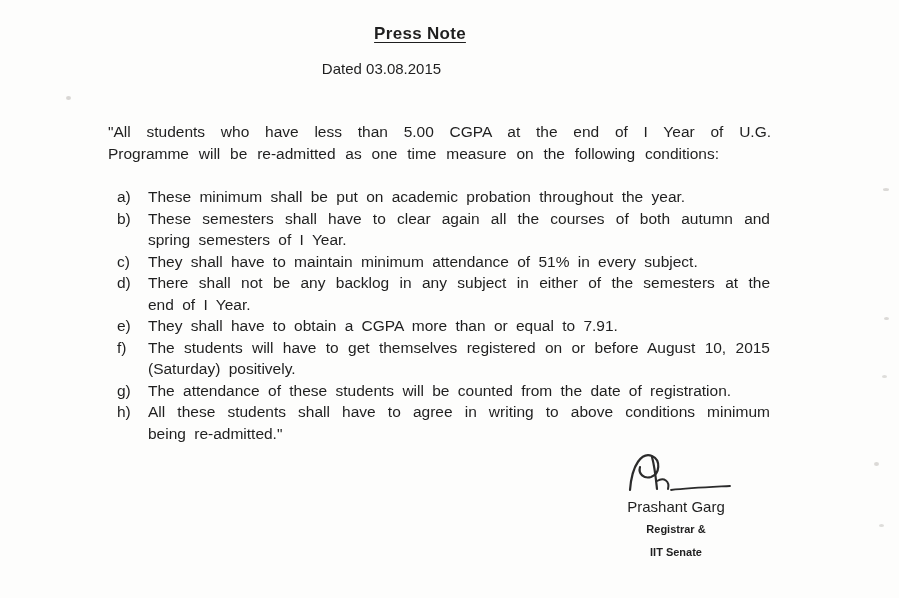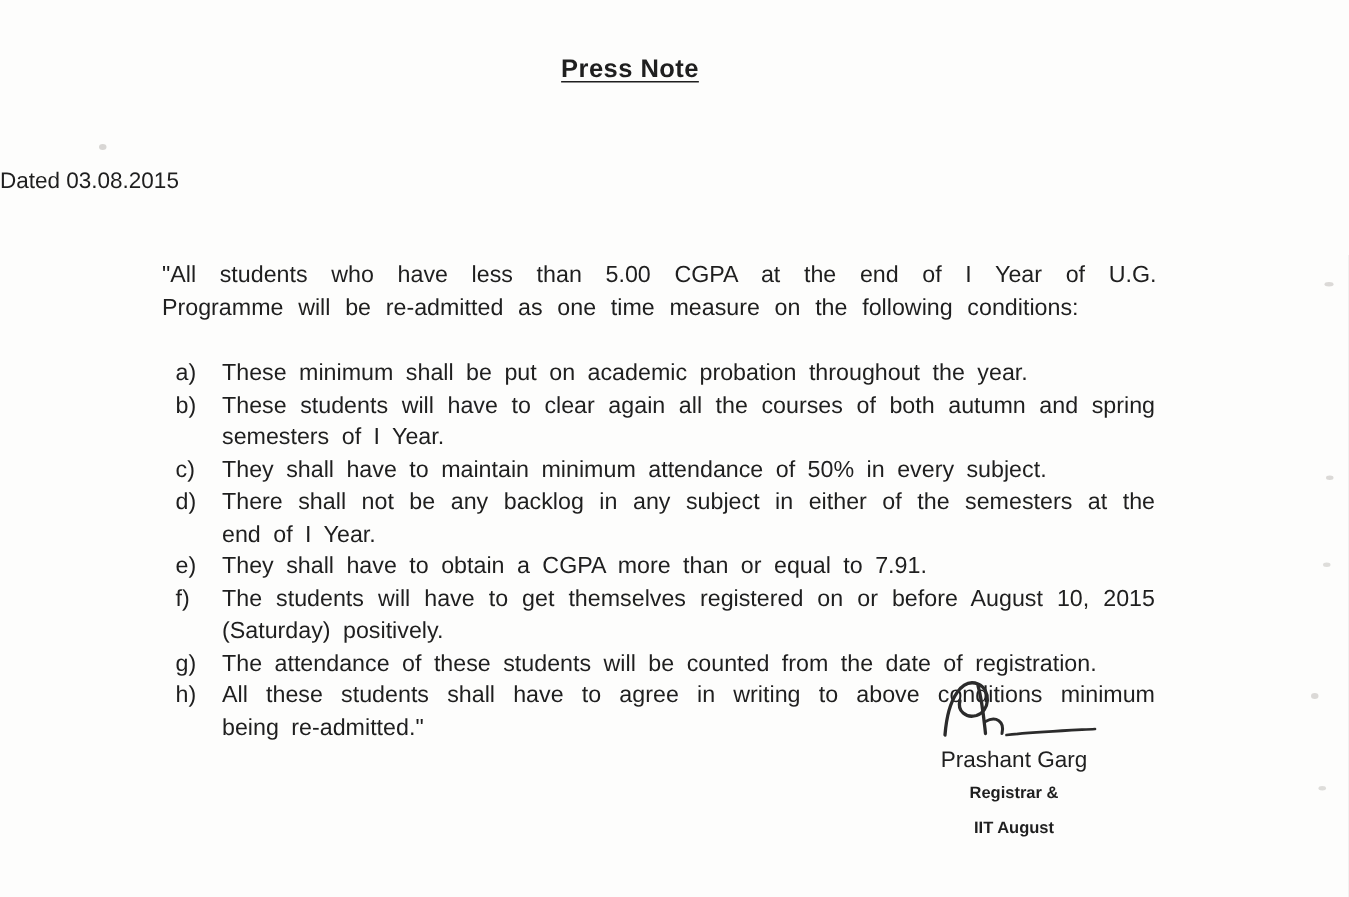--- a/index.html
+++ b/index.html
@@ -18,31 +18,31 @@
     overflow: hidden;
     box-sizing: border-box;
   }
   .title-row {
     padding-top: 20px;
     width: 840px;
     text-align: center;
   }
   .doc-title {
     display: inline-block;
-    margin: 16px;
+    margin: 4px;
     font-size: 17px;
     font-weight: bold;
     letter-spacing: 0.3px;
     text-decoration: underline;
     text-underline-offset: 3px;
   }
   .date-row {
-    margin-top: 40px;
+    margin-top: 12px;
     padding-right: 136px;
-    text-align: left;
+    text-align: center;
     font-size: 15px;
   }
   .intro {
     margin: 44px 0 0 108px;
     width: 663px;
     font-size: 15.5px;
     line-height: 21.5px;
     text-align: justify;
     word-spacing: 5.5px;
   }
@@ -112,25 +112,25 @@
 
   <p class="intro">"All students who have less than 5.00 CGPA at the end of I Year of U.G. Programme will be re-admitted as one time measure on the following conditions:</p>
 
   <div class="conditions">
     <div class="condition">
       <span class="label">a)</span>
       <span class="text">These minimum shall be put on academic probation throughout the year.</span>
     </div>
     <div class="condition">
       <span class="label">b)</span>
-      <span class="text">These students will have to clear again all the courses of both autumn and spring semesters of I Year.</span>
+      <span class="text">These semesters shall have to clear again all the courses of both autumn and spring semesters of I Year.</span>
     </div>
     <div class="condition">
       <span class="label">c)</span>
-      <span class="text">They shall have to maintain minimum attendance of 50% in every subject.</span>
+      <span class="text">They shall have to maintain minimum attendance of 51% in every subject.</span>
     </div>
     <div class="condition">
       <span class="label">d)</span>
       <span class="text">There shall not be any backlog in any subject in either of the semesters at the end of I Year.</span>
     </div>
     <div class="condition">
       <span class="label">e)</span>
       <span class="text">They shall have to obtain a CGPA more than or equal to 7.91.</span>
     </div>
     <div class="condition">
@@ -149,21 +149,21 @@
 
   <div class="sig-block">
     <svg class="sig-svg" width="120" height="46" viewBox="0 0 120 46" fill="none">
       <path d="M14 42 C16 16 26 4 36 8 C45 12 44 26 35 29 C28 31 22 26 24 19" stroke="#2b2b2b" stroke-width="2.2" stroke-linecap="round" fill="none"></path>
       <path d="M36 9 C39 20 40 32 41 41" stroke="#2b2b2b" stroke-width="2.2" stroke-linecap="round" fill="none"></path>
       <path d="M41 33 C48 29 54 33 52 41" stroke="#2b2b2b" stroke-width="2" stroke-linecap="round" fill="none"></path>
       <path d="M55 42 C74 40 96 39 114 38" stroke="#2b2b2b" stroke-width="1.8" stroke-linecap="round" fill="none"></path>
     </svg>
     <div class="sig-name">Prashant Garg</div>
     <div class="sig-line">Registrar &amp;</div>
-    <div class="sig-line">IIT August</div>
+    <div class="sig-line">IIT Senate</div>
   </div>
 
   <div class="speck sp1"></div>
   <div class="speck sp2"></div>
   <div class="speck sp3"></div>
   <div class="speck sp4"></div>
   <div class="speck sp5"></div>
   <div class="speck sp6"></div>
 
 </div>

